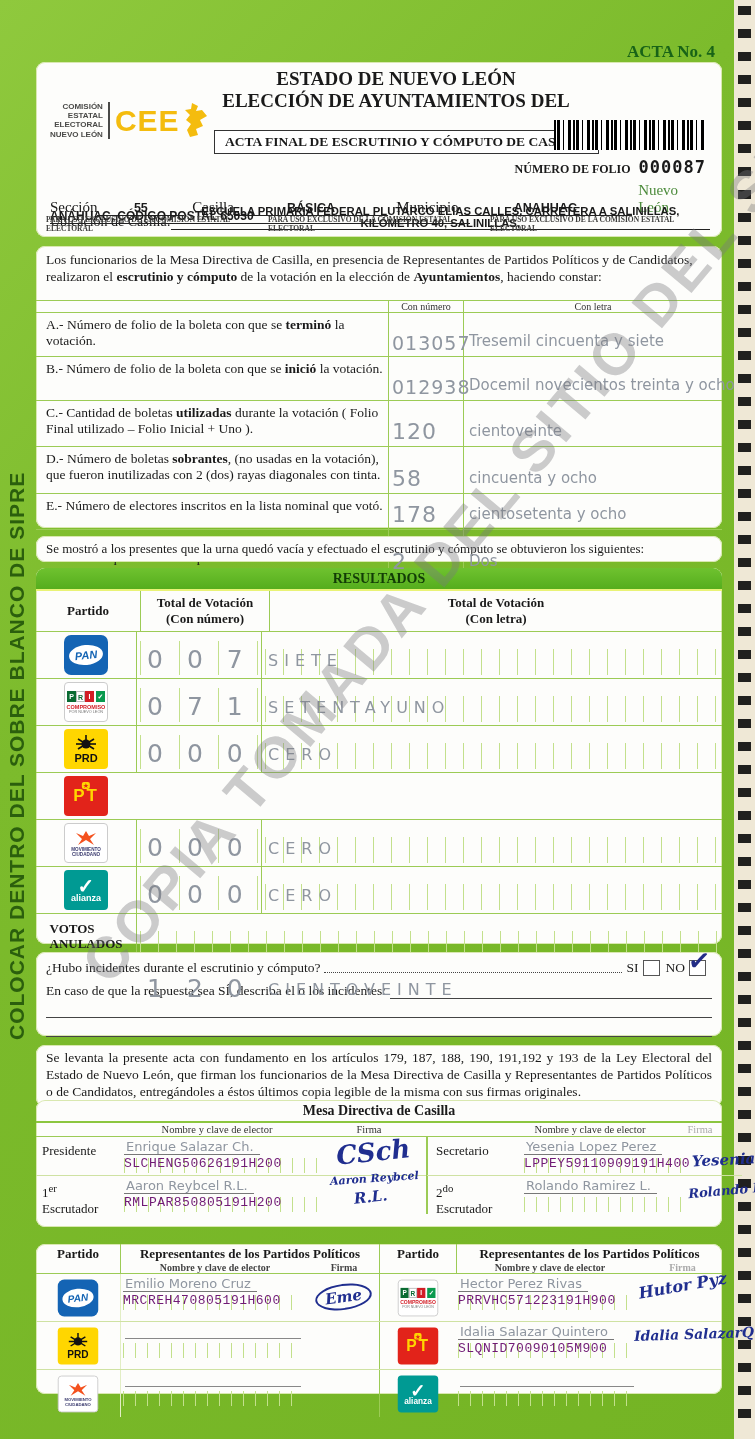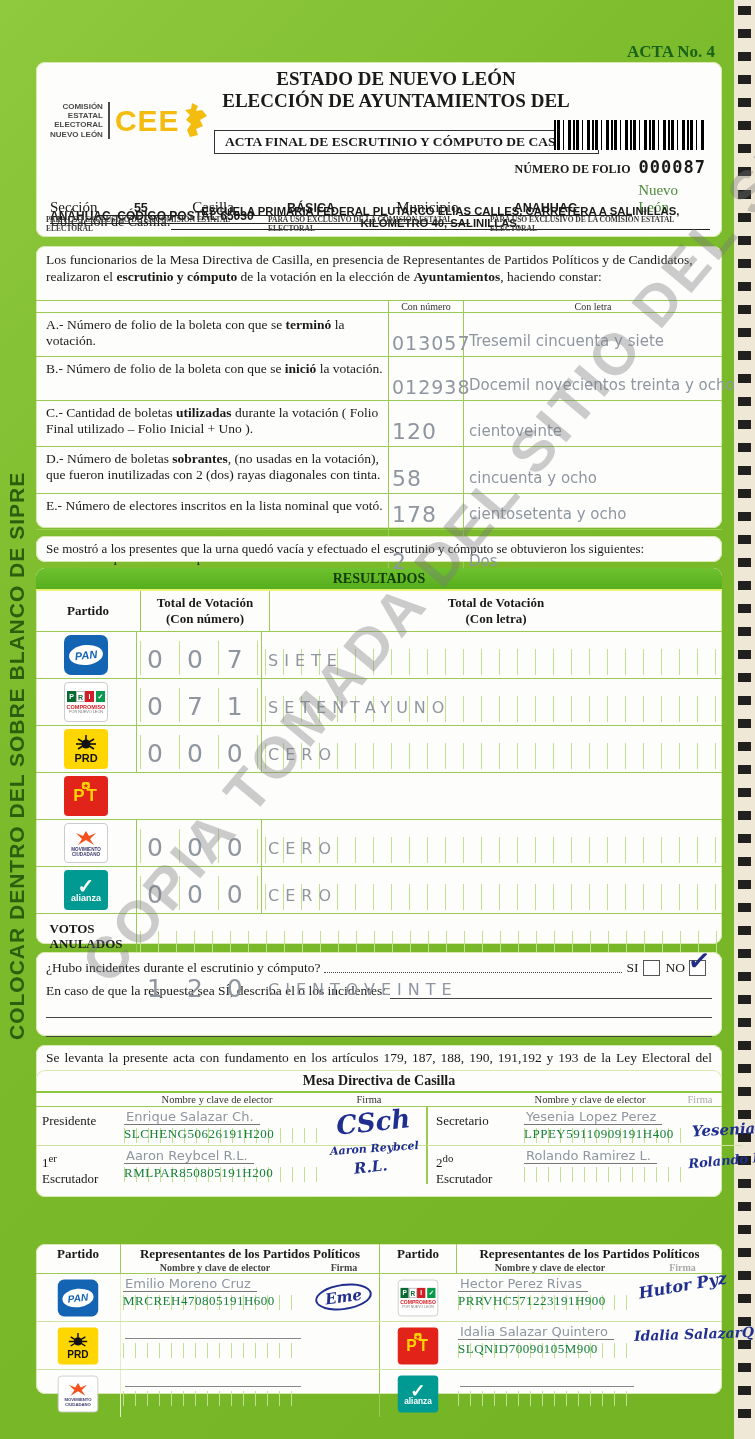--- a/index.html
+++ b/index.html
@@ -95,34 +95,34 @@
   .inc-q{display:flex;align-items:flex-end;}
   .leader{flex:1;border-bottom:1.5px dotted #444;margin:0 4px 3px 4px;}
   .cbox{display:inline-block;width:15px;height:14px;border:1.2px solid #555;margin:0 6px 0 4px;position:relative;background:#fff;}
   .cbox .mark{position:absolute;left:-2px;top:-16px;color:#232d86;font-size:27px;font-weight:bold;transform:rotate(6deg);}
   .inc-desc{display:flex;align-items:flex-end;margin-top:7px;}
   .dline{flex:1;border-bottom:1px solid #444;margin-left:4px;}
   .blank-line{border-bottom:1px solid #444;height:18px;}
   
   .p-legal{top:1045px;height:62px;font-size:13.5px;padding:5px 10px;box-sizing:border-box;text-align:justify;line-height:1.25;}
   
-  .p-mesa{top:1070px;height:127px;font-size:12px;}
+  .p-mesa{top:1100px;height:127px;font-size:12px;}
   .mesa-title{text-align:center;font-weight:bold;font-size:14px;padding-top:3px;border-bottom:2px solid #8cc63f;padding-bottom:2px;}
   .mesa-sub{display:flex;font-size:10.5px;color:#333;border-bottom:1px solid #9ccb55;}
   .mesa-sub>div{text-align:center;padding:1px 0;}
   .mgrid{display:flex;}
   .mlab{width:78px;padding:6px 2px 0 6px;font-size:13px;}
   .mname{width:206px;position:relative;}
   .mfirma{width:98px;position:relative;}
   .mlab2{width:84px;padding:6px 2px 0 8px;font-size:13px;border-left:1px solid #9ccb55;}
   .mname2{width:176px;position:relative;}
   .mfirma2{width:44px;position:relative;}
   .mrow{display:flex;height:38px;border-bottom:1px solid #cfe2a2;}
   .hand-name{font-family:"DejaVu Sans",sans-serif;color:#8f96a0;font-size:13px;position:absolute;left:2px;top:2px;white-space:nowrap;border-bottom:1px solid #777;padding:0 6px 0 2px;}
-  .hand-clave{font-family:Liberation Serif, serif;color:#15803d;font-size:13px;position:absolute;left:2px;top:19px;white-space:nowrap;letter-spacing:.5px;z-index:2;}
+  .hand-clave{font-family:Liberation Mono, monospace;color:#701a75;font-size:13px;position:absolute;left:2px;top:19px;white-space:nowrap;letter-spacing:.5px;z-index:2;}
   .clave-ticks{position:absolute;left:2px;right:6px;top:21px;height:15px;background:repeating-linear-gradient(90deg,#c3e08c 0 1px,transparent 1px 12px);}
   .sig{font-family:"DejaVu Serif",serif;font-style:italic;font-weight:bold;color:#202e8f;white-space:nowrap;position:absolute;z-index:6;}
   
   .p-reps{top:1244px;height:150px;font-size:12px;}
   .rep-head{display:flex;border-bottom:1px solid #9ccb55;}
   .rep-head>div{font-weight:bold;text-align:center;font-size:13px;padding-top:2px;}
   .rh-logo{width:84px;}
   .rh-main{width:258px;border-left:1px solid #9ccb55;}
   .rh-logo2{width:76px;border-left:1px solid #9ccb55;}
   .rh-main2{flex:1;border-left:1px solid #9ccb55;}

